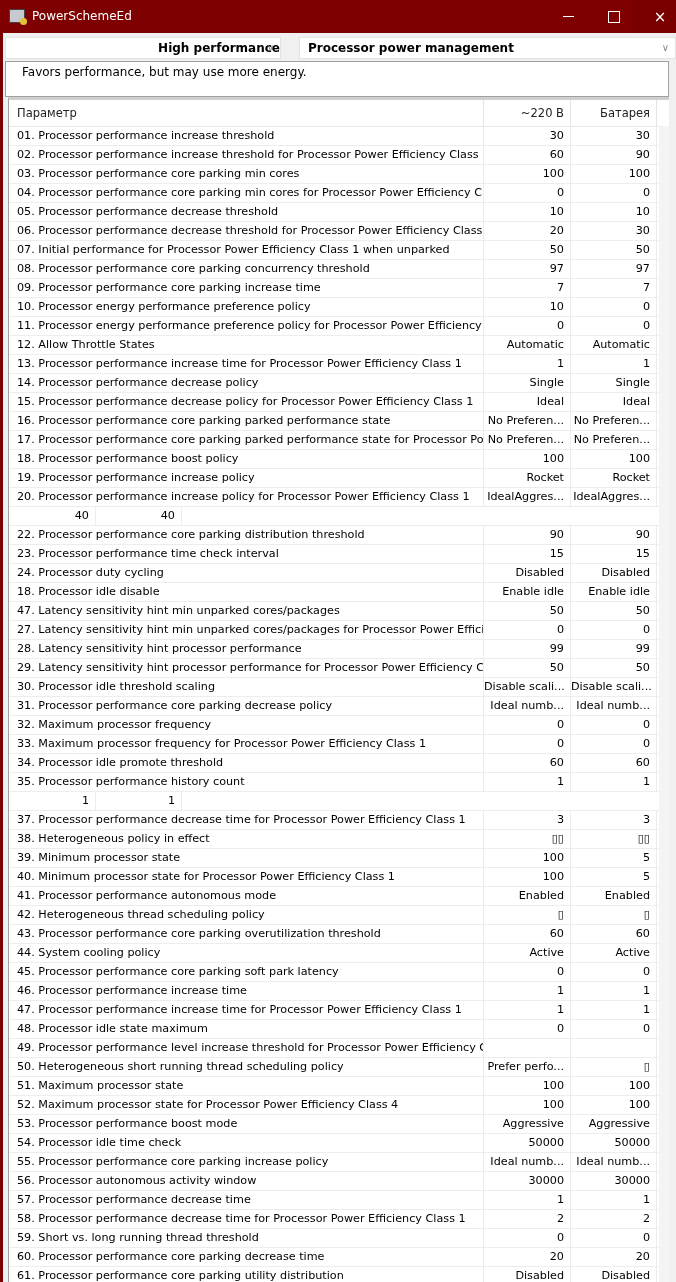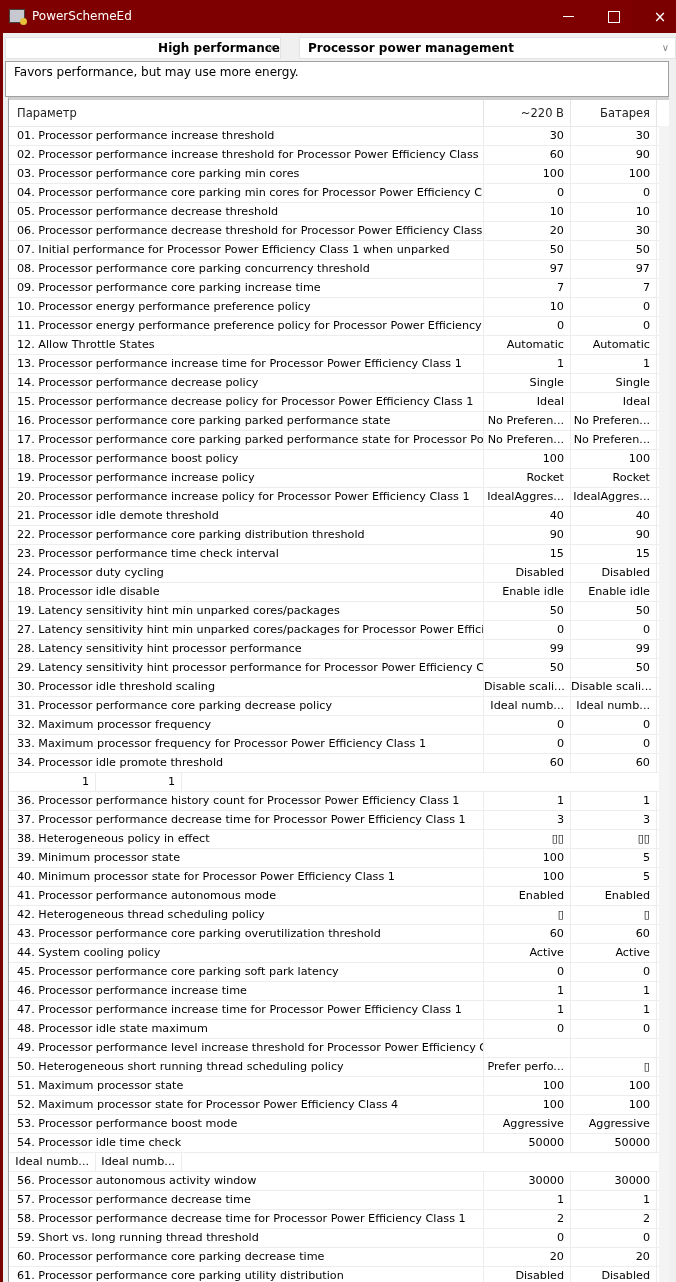--- a/index.html
+++ b/index.html
@@ -10,21 +10,21 @@
   .titlebar .title { position:absolute; left:32px; top:9px; font-size:12px; color:#fff; }
   .winbtn { position:absolute; top:0; width:46px; height:33px; display:flex; align-items:center; justify-content:center; color:#fff; font-size:15px; }
   .winbtn.min { left:545px; } .winbtn.max { left:591px; } .winbtn.close { left:637px; }
   .winbtn.min span { display:block; width:11px; height:1px; background:#fff; }
   .winbtn.max span { display:block; width:10px; height:10px; border:1px solid #fff; }
   .client { position:absolute; left:3px; top:33px; width:673px; height:1249px; background:#f0f0f0; }
   .combo { position:absolute; top:4px; height:22px; background:#fff; border:1px solid #e3e3e3; box-sizing:border-box; font-weight:bold; font-size:12px; line-height:20px; padding-left:8px; }
   .combo .chev { position:absolute; right:6px; top:0; color:#888; font-weight:normal; font-size:10px; }
   .combo.scheme { left:2px; width:276px;text-align:right; }
   .combo.group { left:296px; width:377px; }
-  .desc { position:absolute; left:2px; top:28px; width:664px; height:36px; background:#fff; border:1px solid #a0a0a0; box-sizing:border-box; padding:3px 8px; font-size:12px; }
+  .desc { position:absolute; left:2px; top:28px; width:664px; height:36px; background:#fff; border:1px solid #a0a0a0; box-sizing:border-box; padding:3px 16px; font-size:12px; }
   .listview { position:absolute; left:5px; top:64px; width:661px; height:1185px; background:#fff; border-top:3px solid #cfcfcf; border-left:1px solid #a0a0a0; box-sizing:border-box; overflow:hidden; }
   .hdr { display:flex; height:26px; border-bottom:1px solid #e8e8e8; }
   .hdr div { line-height:26px; font-size:11.5px; color:#222; border-right:1px solid #e5e5e5; box-sizing:border-box; }
   .c1 { width:475px; padding-left:8px; box-sizing:border-box; white-space:nowrap; overflow:hidden; }
   .c2 { width:87px; text-align:right; padding-right:6px; box-sizing:border-box; white-space:nowrap; overflow:hidden; }
   .c3 { width:86px; text-align:right; padding-right:6px; box-sizing:border-box; white-space:nowrap; overflow:hidden; }
   .row { display:flex; height:19px; border-bottom:1px solid #ededed; box-sizing:border-box; }
   .row div { line-height:18px; font-size:11.2px; border-right:1px solid #ececec; box-sizing:border-box; }
   .vscroll { position:absolute; right:0; top:26px; width:10px; bottom:0; background:#f4f4f4; }
 </style>
@@ -157,21 +157,20 @@
           <div class="c1">19. Processor performance increase policy</div>
           <div class="c2">Rocket</div>
           <div class="c3">Rocket</div>
         </div>
         <div class="row">
           <div class="c1">20. Processor performance increase policy for Processor Power Efficiency Class 1</div>
           <div class="c2">IdealAggres...</div>
           <div class="c3">IdealAggres...</div>
         </div>
         <div class="row">
-          <div class="c1">21. Processor idle demote threshold</div>
           <div class="c2">40</div>
           <div class="c3">40</div>
         </div>
         <div class="row">
           <div class="c1">22. Processor performance core parking distribution threshold</div>
           <div class="c2">90</div>
           <div class="c3">90</div>
         </div>
         <div class="row">
           <div class="c1">23. Processor performance time check interval</div>
@@ -182,21 +181,21 @@
           <div class="c1">24. Processor duty cycling</div>
           <div class="c2">Disabled</div>
           <div class="c3">Disabled</div>
         </div>
         <div class="row">
           <div class="c1">18. Processor idle disable</div>
           <div class="c2">Enable idle</div>
           <div class="c3">Enable idle</div>
         </div>
         <div class="row">
-          <div class="c1">19. Latency sensitivity hint min unparked cores/packages</div>
+          <div class="c1">47. Latency sensitivity hint min unparked cores/packages</div>
           <div class="c2">50</div>
           <div class="c3">50</div>
         </div>
         <div class="row">
           <div class="c1">27. Latency sensitivity hint min unparked cores/packages for Processor Power Efficien...</div>
           <div class="c2">0</div>
           <div class="c3">0</div>
         </div>
         <div class="row">
           <div class="c1">28. Latency sensitivity hint processor performance</div>
@@ -227,25 +226,25 @@
           <div class="c1">33. Maximum processor frequency for Processor Power Efficiency Class 1</div>
           <div class="c2">0</div>
           <div class="c3">0</div>
         </div>
         <div class="row">
           <div class="c1">34. Processor idle promote threshold</div>
           <div class="c2">60</div>
           <div class="c3">60</div>
         </div>
         <div class="row">
-          <div class="c2">1</div>
-          <div class="c3">1</div>
-        </div>
-        <div class="row">
-          <div class="c1">36. Processor performance history count for Processor Power Efficiency Class 1</div>
+          <div class="c1">35. Processor performance history count</div>
+          <div class="c2">1</div>
+          <div class="c3">1</div>
+        </div>
+        <div class="row">
           <div class="c2">1</div>
           <div class="c3">1</div>
         </div>
         <div class="row">
           <div class="c1">37. Processor performance decrease time for Processor Power Efficiency Class 1</div>
           <div class="c2">3</div>
           <div class="c3">3</div>
         </div>
         <div class="row">
           <div class="c1">38. Heterogeneous policy in effect</div>
@@ -326,20 +325,21 @@
           <div class="c1">53. Processor performance boost mode</div>
           <div class="c2">Aggressive</div>
           <div class="c3">Aggressive</div>
         </div>
         <div class="row">
           <div class="c1">54. Processor idle time check</div>
           <div class="c2">50000</div>
           <div class="c3">50000</div>
         </div>
         <div class="row">
+          <div class="c1">55. Processor performance core parking increase policy</div>
           <div class="c2">Ideal numb...</div>
           <div class="c3">Ideal numb...</div>
         </div>
         <div class="row">
           <div class="c1">56. Processor autonomous activity window</div>
           <div class="c2">30000</div>
           <div class="c3">30000</div>
         </div>
         <div class="row">
           <div class="c1">57. Processor performance decrease time</div>

